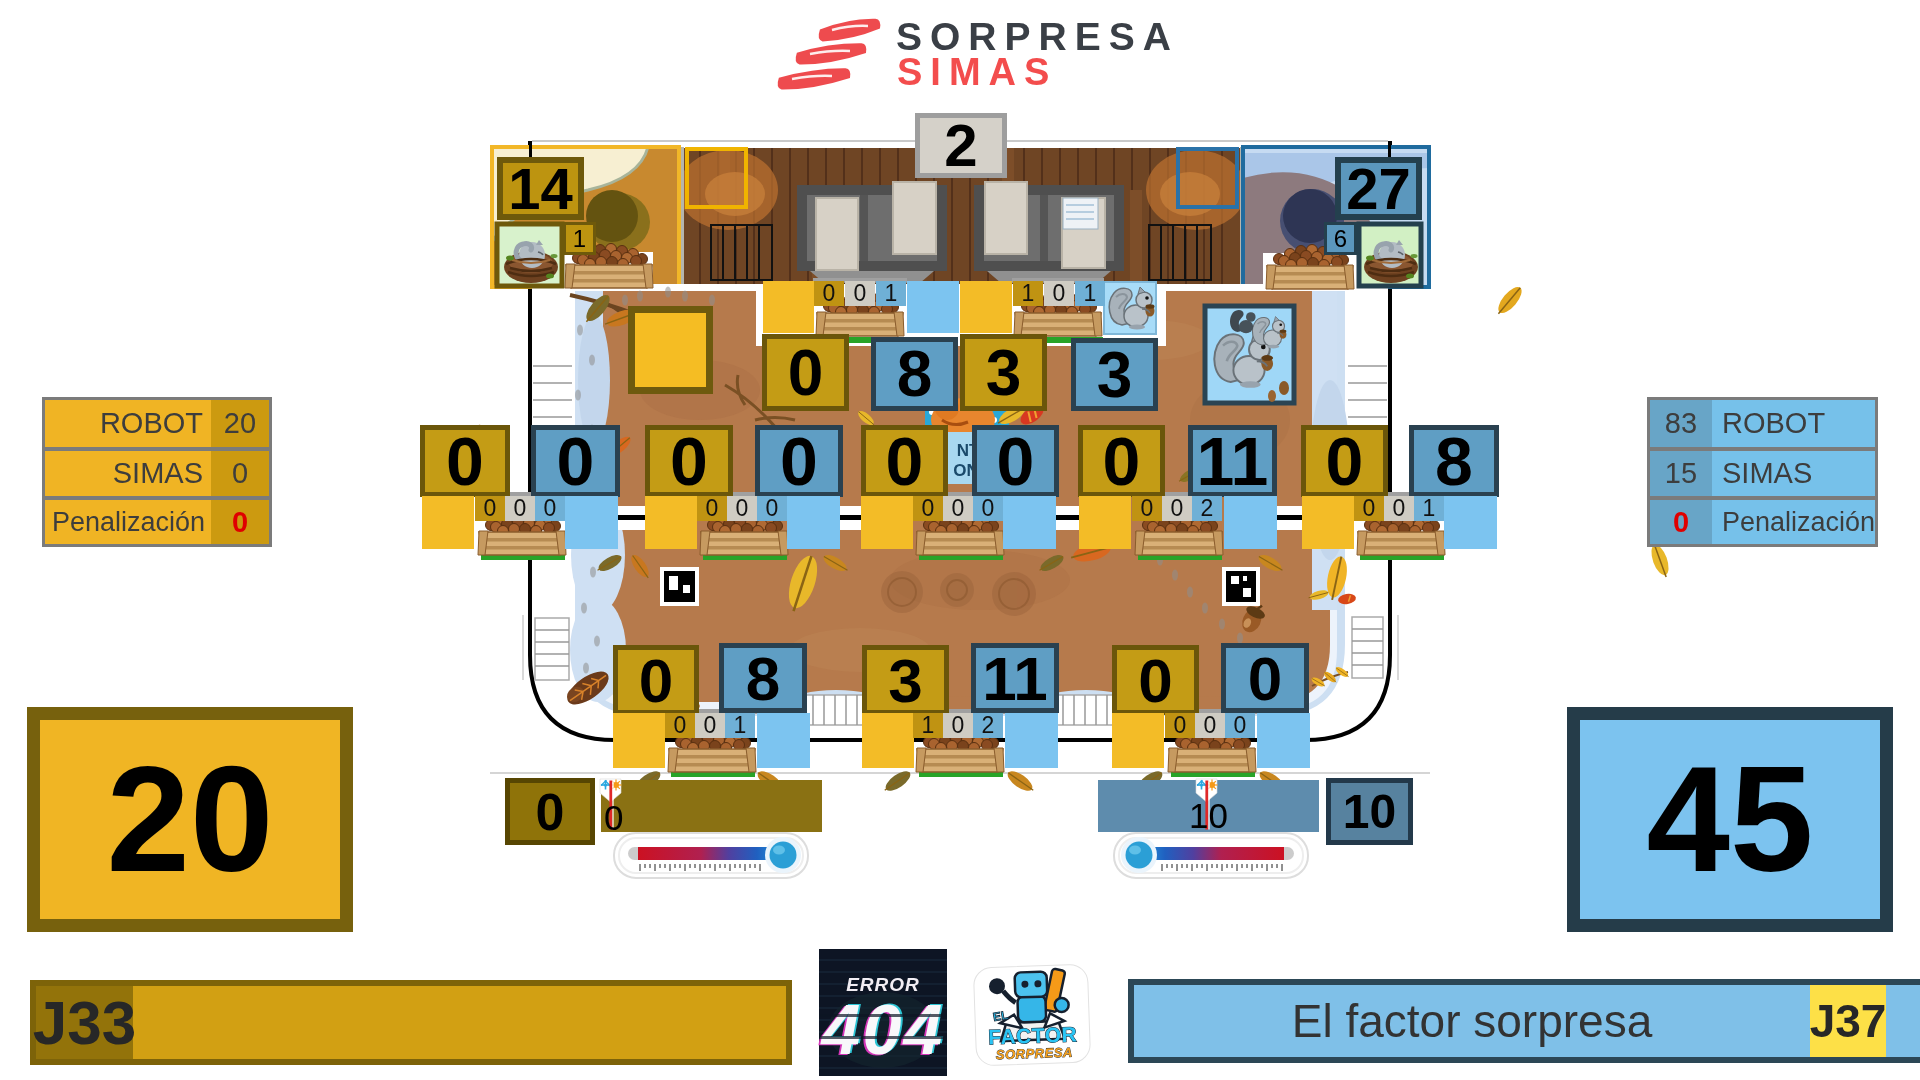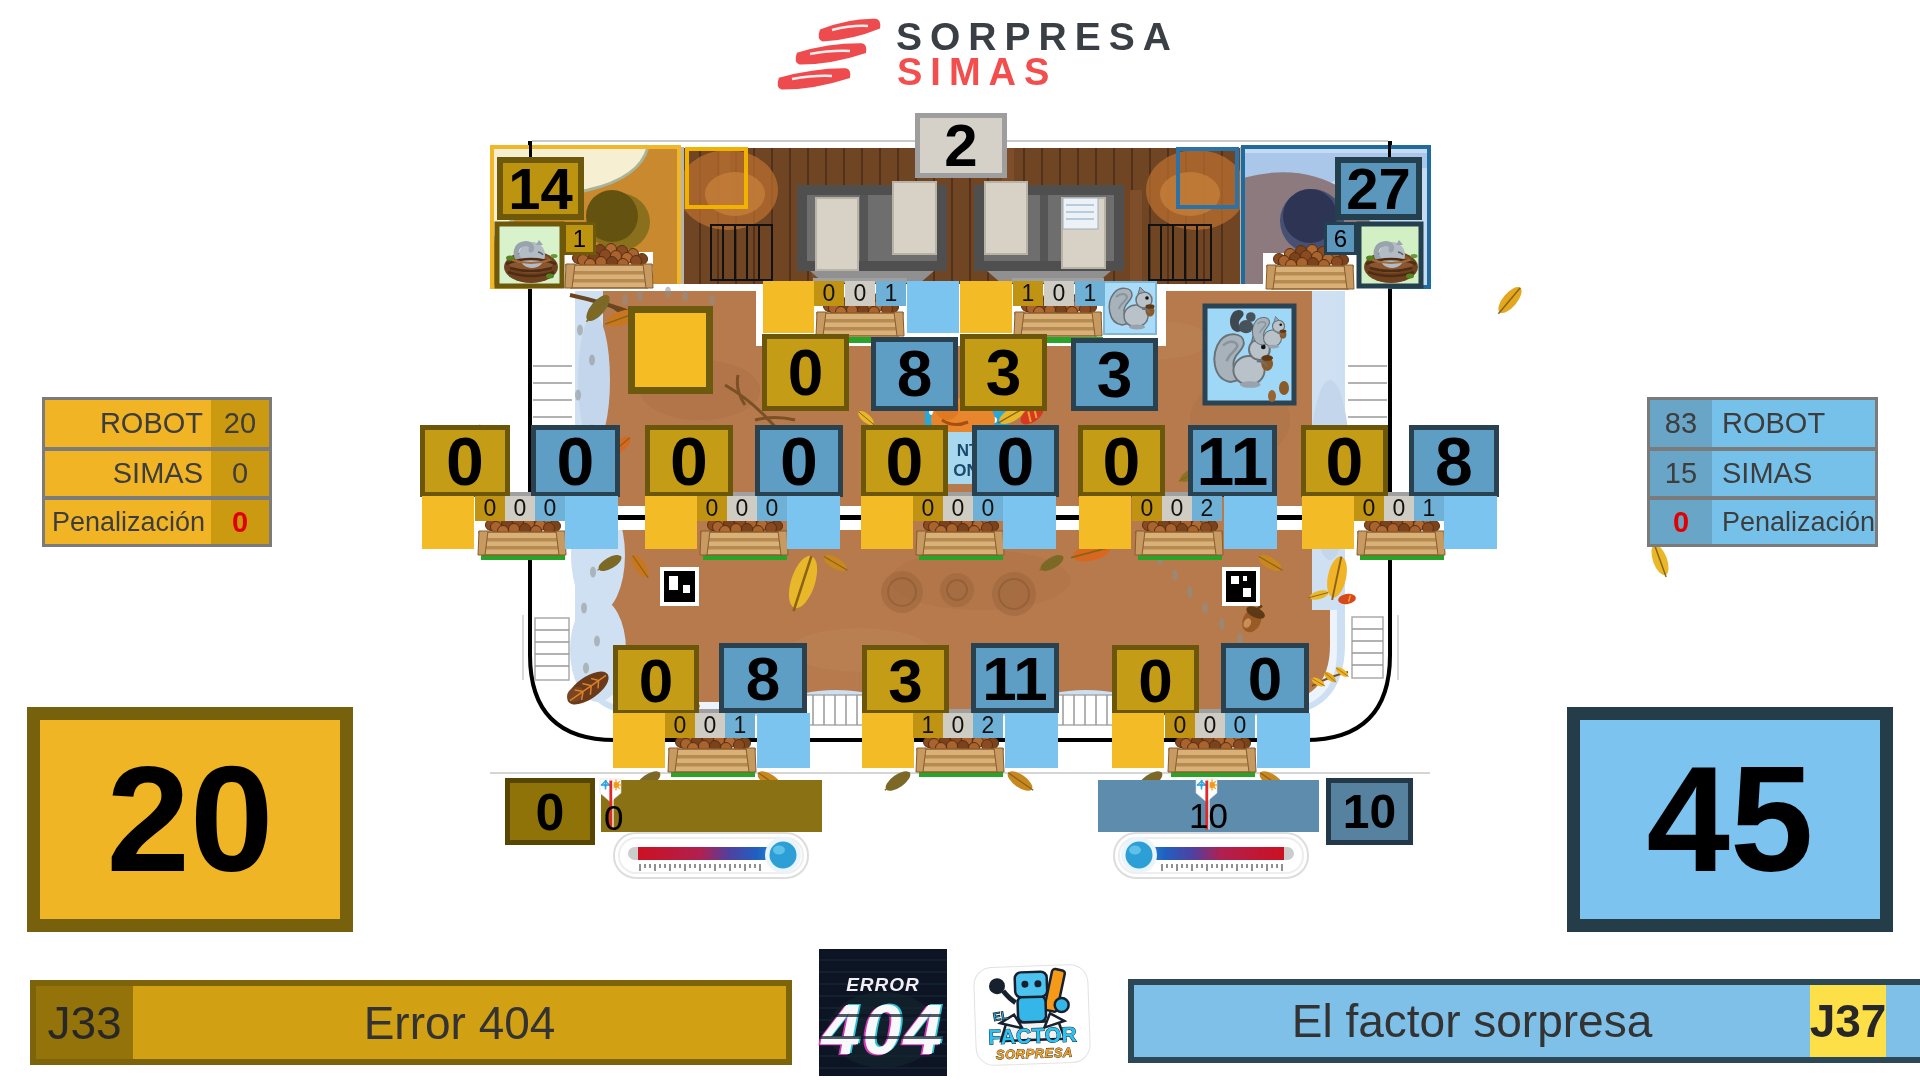--- a/index.html
+++ b/index.html
@@ -712,19 +712,18 @@
 
 <div class="bx" style="left:27px;top:707px;width:326px;height:225px;background:#f0b524;border:13px solid #77610d;font-size:150px">20</div>
 <div class="bx" style="left:1567px;top:707px;width:326px;height:225px;background:#7cc3ef;border:13px solid #253c49;font-size:150px">45</div>
 
 <div class="bx" style="left:505px;top:778px;width:90px;height:67px;background:#8f7309;border:5px solid #574602;font-size:52px">0</div>
 <div class="a" style="left:604px;top:798px;font-size:35px;color:#000">0</div>
 <div class="a" style="left:1098px;top:780px;width:221px;height:52px;text-align:center;font-size:35px;color:#000;padding-top:16px">10</div>
 <div class="bx" style="left:1326px;top:778px;width:87px;height:67px;background:#57829f;border:5px solid #23394a;font-size:48px">10</div>
 
 <div class="a" style="left:30px;top:980px;width:762px;height:85px;background:#d2a013;border:6px solid #7d6309">
-<div class="a" style="left:0;top:0;width:97px;height:73px;background:#93730a;display:flex;align-items:center;justify-content:center;font-size:46px;font-weight:normal;color:#272727">J33</div>
-<div class="a" style="left:97px;top:0;width:653px;height:73px;display:flex;align-items:center;justify-content:center;font-size:46px;color:#333">Error 404</div>
+<div class="a" style="left:0;top:0;width:97px;height:73px;background:#93730a;display:flex;align-items:center;justify-content:center;font-size:62px;font-weight:bold;color:#272727">J33</div>
 </div>
 <div class="a" style="left:1128px;top:979px;width:859px;height:84px;background:#7fc0e8;border:6px solid #2c4756">
 <div class="a" style="left:0;top:0;width:676px;height:72px;display:flex;align-items:center;justify-content:center;font-size:46px;color:#333">El factor sorpresa</div>
 <div class="a" style="left:676px;top:0;width:76px;height:72px;background:#fde047;display:flex;align-items:center;justify-content:center;font-size:46px;font-weight:bold;color:#272727">J37</div>
 </div>
 
 </body></html>

